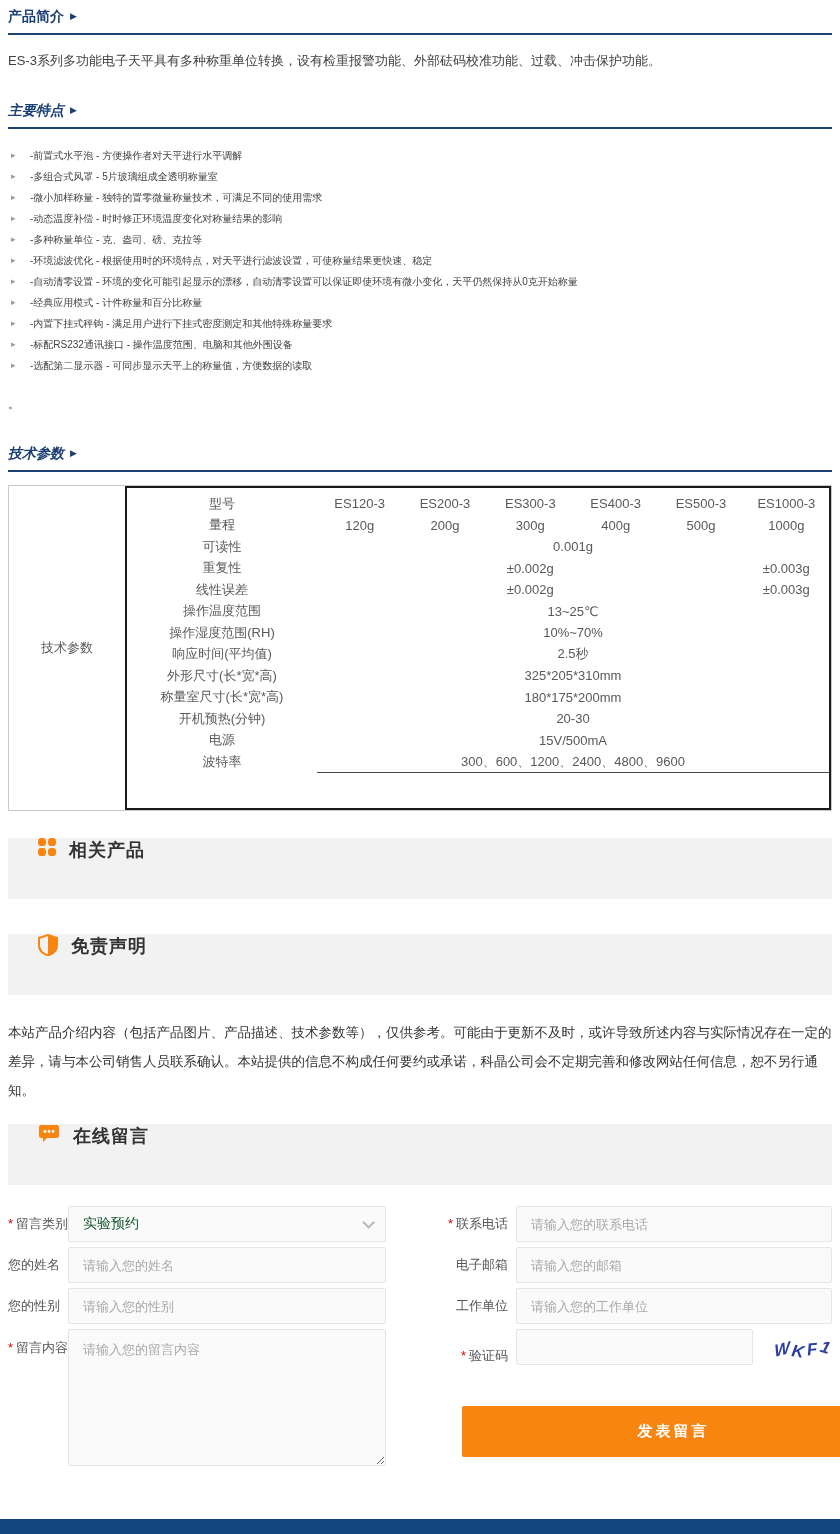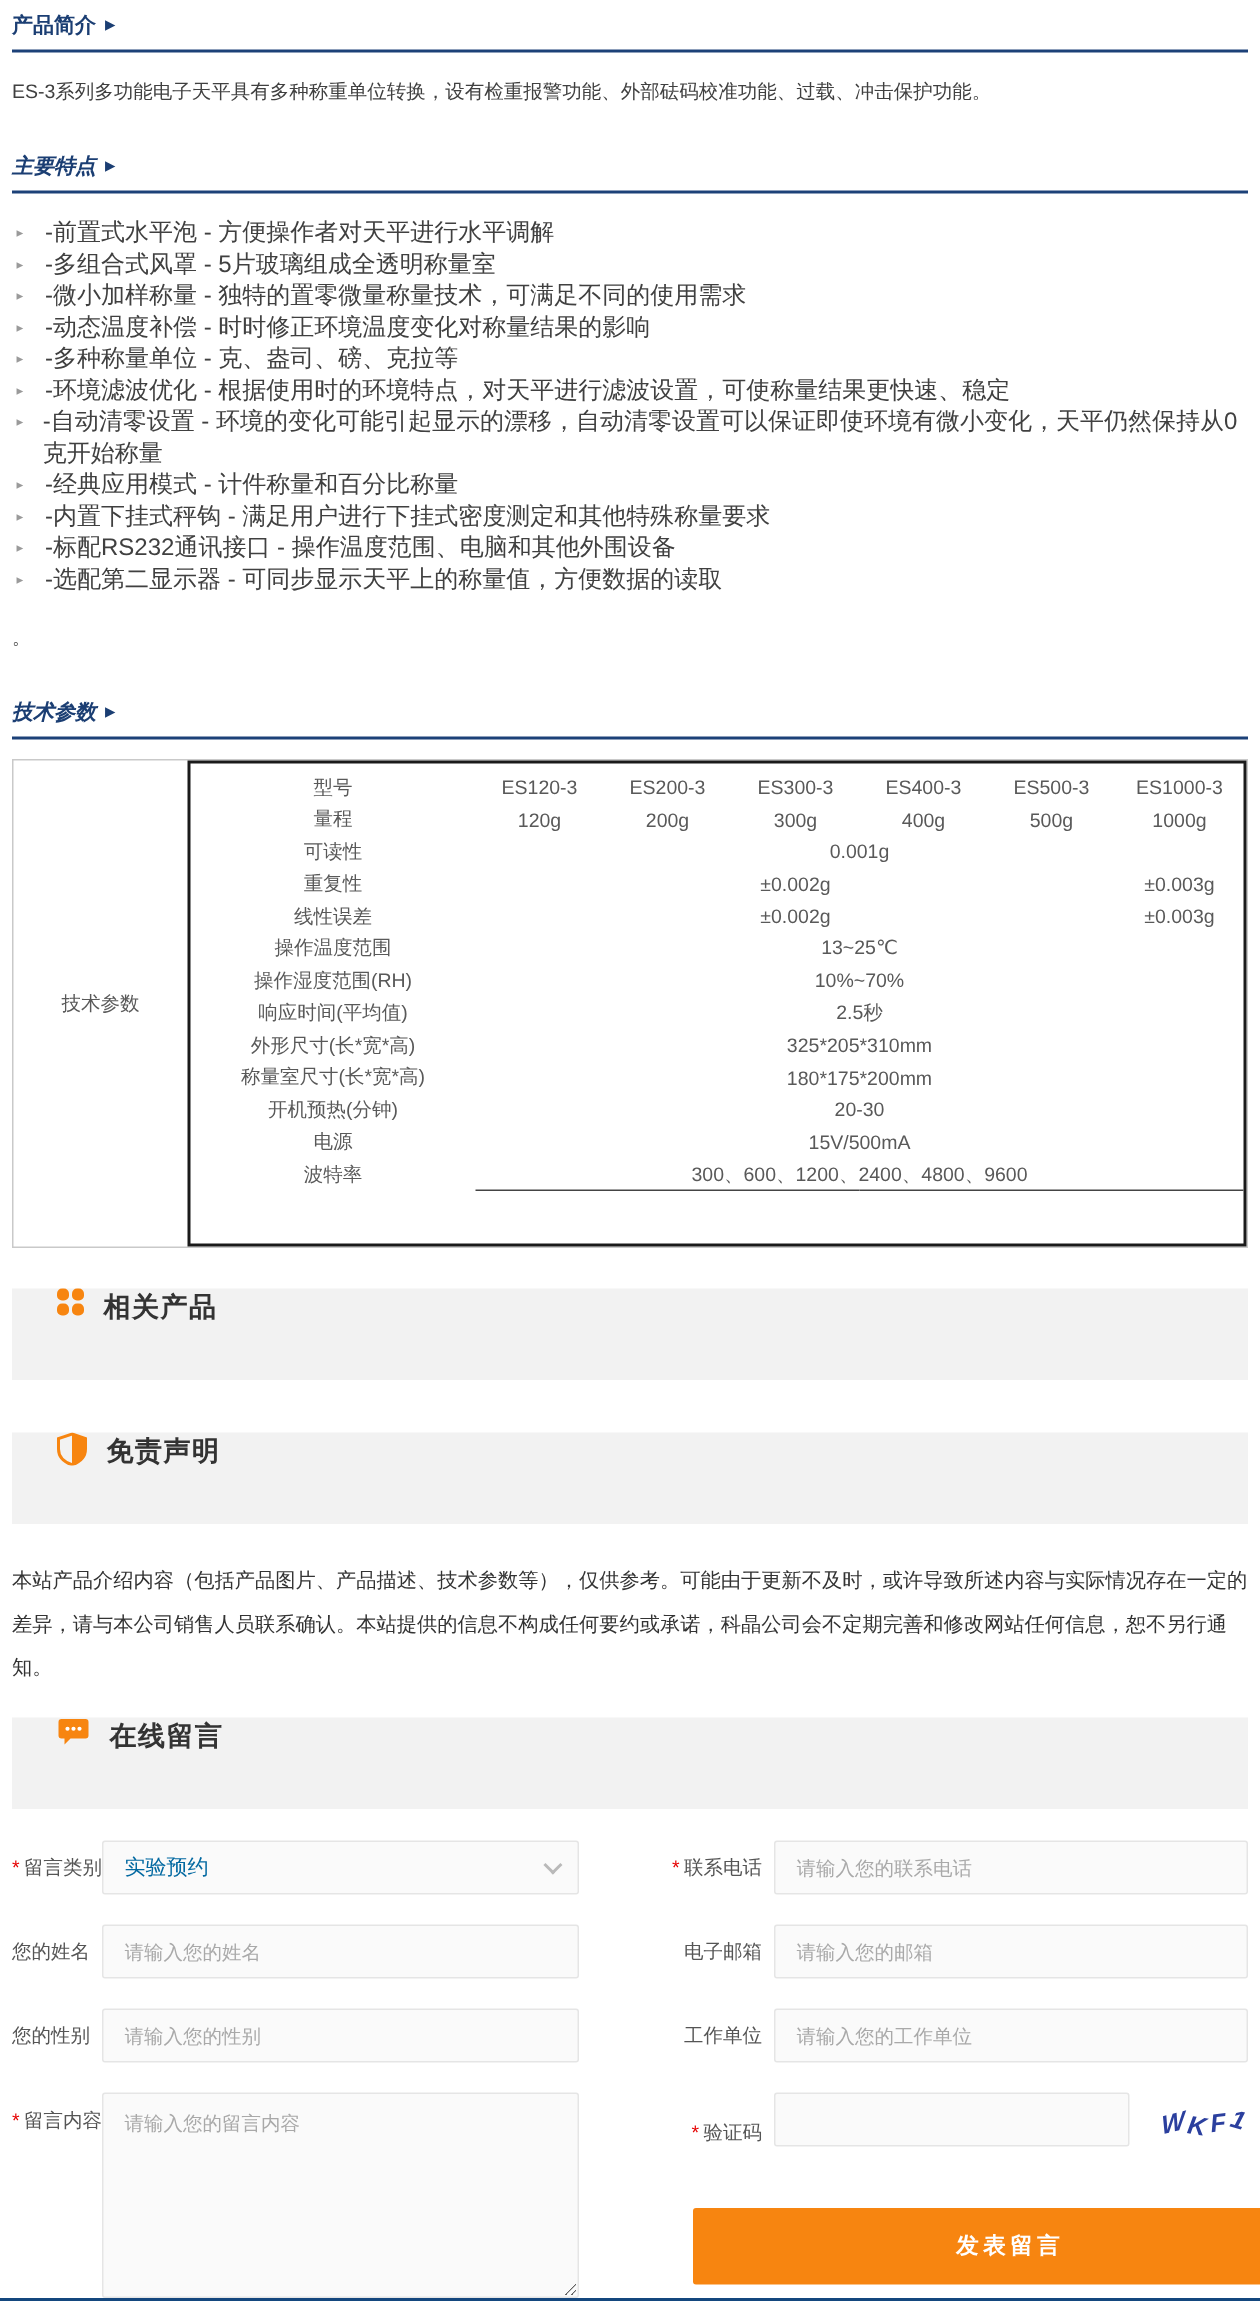--- a/index.html
+++ b/index.html
@@ -17,21 +17,21 @@
   .sec-head .arr { font-size: 9px; color:#1b3e73; margin-left: 6px; transform: translateY(-1px); }
   .sec-rule { height: 2px; background:#1c4178; border:0; margin-top: 7px; }
 
   .intro-p { margin-top: 16px; font-size: 13px; color:#404040; line-height: 19px; }
   .mt30 { margin-top: 32px; font-style: italic; }
 
   
   .feat-list { list-style: none; margin-top: 16px; }
   .feat-list li { display:flex; align-items:flex-start; line-height: 21px; }
   .feat-list .bul { color:#9a9a9a; font-size: 9px; width: 22px; padding-left: 3px; line-height: 21px; }
-  .feat-list .ft-text { font-size: 16px; color:#404040; }
+  .feat-list .ft-text { font-size: 10px; color:#404040; }
   .trailing { margin-top: 20px; font-size: 12px; color:#404040; }
 
   
   .spec-wrap { margin-top: 13px; border: 1px solid #c9c9c9; display: flex; height: 326px; }
   .spec-side { width: 116px; display:flex; align-items:center; justify-content:center;
                font-size: 13px; color:#595959; }
   .spec-inner { flex: 1; border: 2px solid #1a1a1a; padding-top: 5px; }
   table.spec { width: 100%; border-collapse: collapse; table-layout: fixed; }
   table.spec td { font-size: 13px; color:#595959; text-align:center; height: 21.5px;
                   padding: 0; white-space: nowrap; overflow: visible; }
@@ -48,26 +48,26 @@
   
   .ic-grid { display:grid; grid-template-columns: 8px 8px; grid-template-rows: 8px 8px; gap: 2px; }
   .ic-grid i { background:#f78510; border-radius: 42%; }
   .ic-svg { display:block; }
 
   .disclaimer { margin-top: 23px; font-size: 13.5px; color:#333; line-height: 29px; }
 
   
   .form-grid { margin-top: 21px; display:grid;
     grid-template-columns: 60px 318px 130px 316px;
-    row-gap: 20px; align-items: center; }
+    row-gap: 5px; align-items: center; }
   .f-label { font-size: 13px; color:#555; text-align: right; padding-right: 8px; white-space: nowrap; }
   .f-label .req { color:#e60000; margin-right: 3px; font-size: 13px; }
   .f-box, .f-input, .f-select {
     height: 36px; width: 100%; background:#fafafa; border:1px solid #e5e5e5; border-radius: 2px;
-    font-size: 13px; color:#0369a1; padding: 0 14px;
+    font-size: 13px; color:#14532d; padding: 0 14px;
     font-family: "Liberation Sans", "DejaVu Sans", sans-serif;
   }
   .f-input::placeholder, textarea.f-ta::placeholder { color:#a9a9a9; opacity:1; }
   .f-select { display:flex; align-items:center; justify-content:space-between; cursor:pointer;
               font-size: 14px; }
   .chev { width: 9px; height: 9px; border-right: 2px solid #b9b9b9; border-bottom: 2px solid #b9b9b9;
           transform: rotate(45deg) translateY(-3px); }
   .ta-row { align-items: start; }
   .ta-label { padding-top: 10px; }
   textarea.f-ta { width: 100%; height: 137px; background:#fafafa; border:1px solid #e5e5e5;

